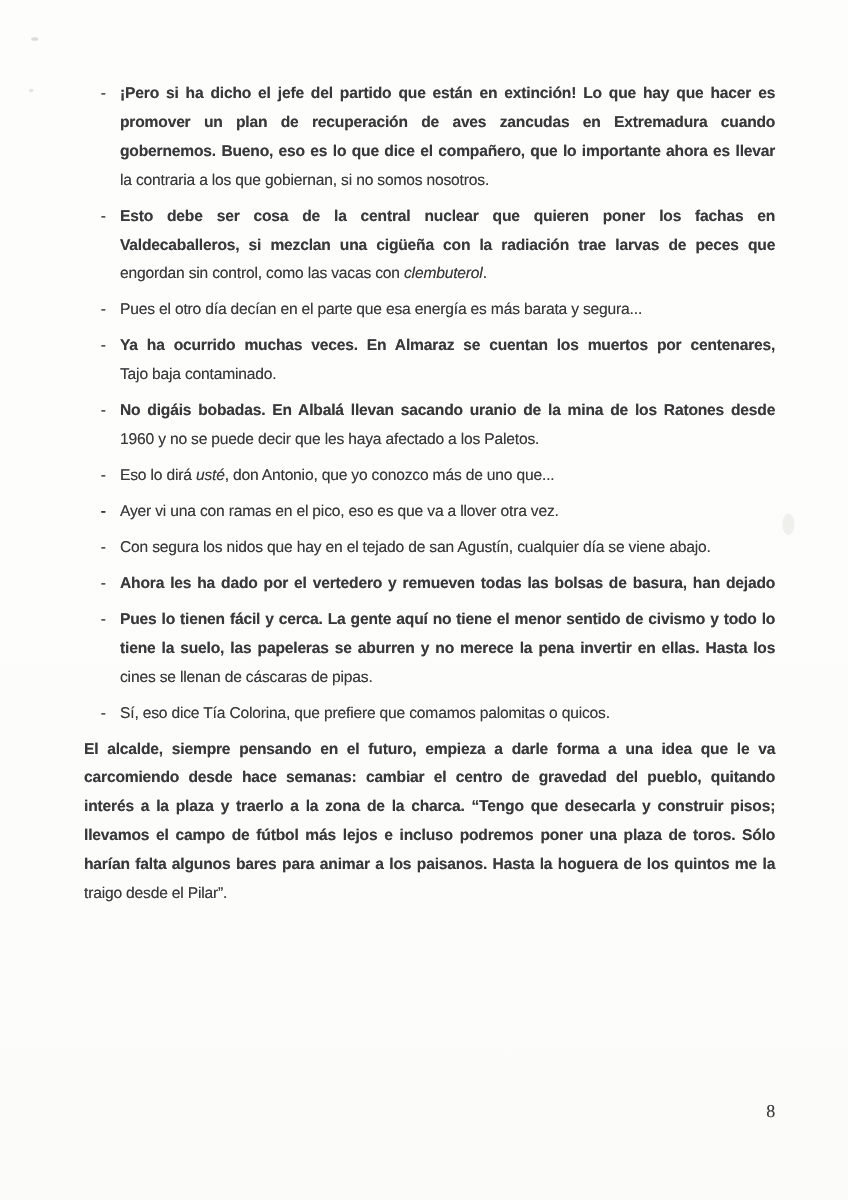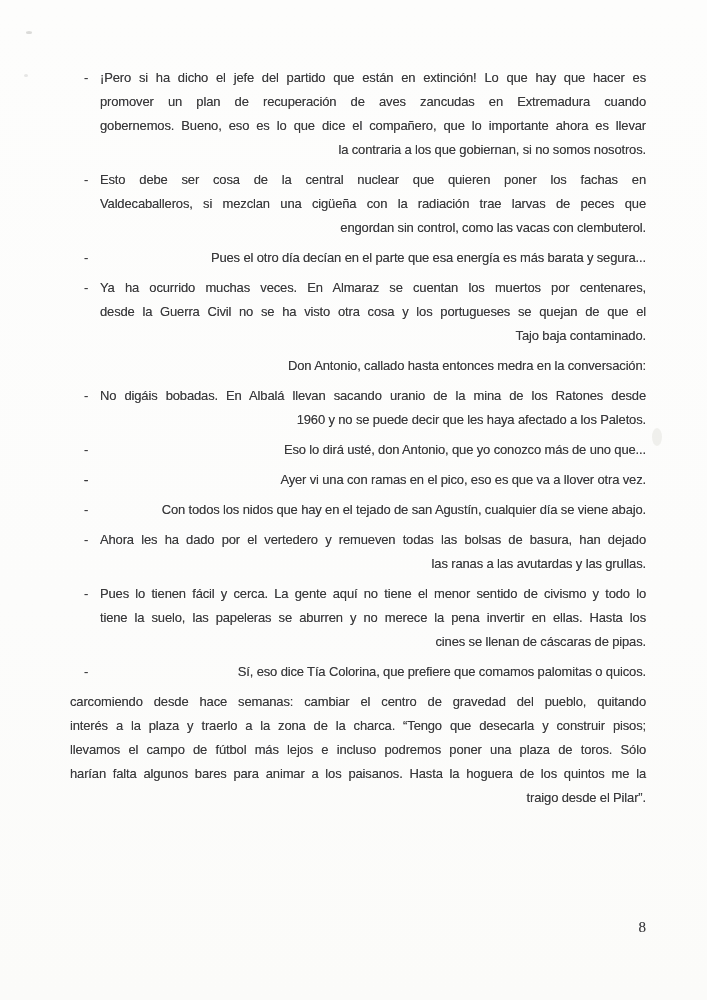--- a/index.html
+++ b/index.html
@@ -24,23 +24,23 @@
     letter-spacing: -0.15px;
     text-shadow: 0 0 0.4px rgba(55,55,58,0.55);
   }
   .block { margin-bottom: 6px; }
   .block.paragraph { padding-left: 0; }
   .block.bullet { position: relative; padding-left: 30px; }
   .dash {
     position: absolute; left: 14px; top: 0;
     width: 16px; text-align: left;
   }
-  .line { min-height: 24px; text-align: right; }
-  .line.just { text-align: justify; text-align-last: justify; }
-  .it { }
+  .line { min-height: 24px; text-align: left; }
+  .line.just { text-align: justify; text-align-last: justify; font-weight: bold; }
+  .it { font-style: italic; }
   .pagenum {
     position: absolute;
     right: 61px; top: 919px;
     font-family: "Liberation Serif", serif;
     font-size: 15px;
     color: #3d3d40;
     text-shadow: 0 0 0.4px rgba(55,55,58,0.5);
   }
   
   .speck-a {
@@ -81,62 +81,58 @@
         <div class="line just"><span>Valdecaballeros, si mezclan una cigüeña con la radiación trae larvas de peces que</span></div>
         <div class="line"><span>engordan sin control, como las vacas con </span><span class="it">clembuterol</span><span>.</span></div>
       </div>
       <div class="block bullet">
         <span class="dash">-</span>
         <div class="line"><span>Pues el otro día decían en el parte que esa energía es más barata y segura...</span></div>
       </div>
       <div class="block bullet">
         <span class="dash">-</span>
         <div class="line just"><span>Ya ha ocurrido muchas veces. En Almaraz se cuentan los muertos por centenares,</span></div>
-        <div class="line just"><span>desde la Guerra Civil no se ha visto otra cosa y los portugueses se quejan de que el</span></div>
         <div class="line"><span>Tajo baja contaminado.</span></div>
-      </div>
-      <div class="block paragraph">
-        <div class="line"><span>Don Antonio, callado hasta entonces medra en la conversación:</span></div>
       </div>
       <div class="block bullet">
         <span class="dash">-</span>
         <div class="line just"><span>No digáis bobadas. En Albalá llevan sacando uranio de la mina de los Ratones desde</span></div>
         <div class="line"><span>1960 y no se puede decir que les haya afectado a los Paletos.</span></div>
       </div>
       <div class="block bullet">
         <span class="dash">-</span>
         <div class="line"><span>Eso lo dirá </span><span class="it">usté</span><span>, don Antonio, que yo conozco más de uno que...</span></div>
       </div>
       <div class="block bullet">
         <span class="dash">-</span>
       </div>
       <div class="block bullet">
         <span class="dash">-</span>
         <div class="line"><span>Ayer vi una con ramas en el pico, eso es que va a llover otra vez.</span></div>
       </div>
       <div class="block bullet">
         <span class="dash">-</span>
-        <div class="line"><span>Con todos los nidos que hay en el tejado de san Agustín, cualquier día se viene abajo.</span></div>
+        <div class="line"><span>Con segura los nidos que hay en el tejado de san Agustín, cualquier día se viene abajo.</span></div>
       </div>
       <div class="block bullet">
         <span class="dash">-</span>
         <div class="line just"><span>Ahora les ha dado por el vertedero y remueven todas las bolsas de basura, han dejado</span></div>
-        <div class="line"><span>las ranas a las avutardas y las grullas.</span></div>
       </div>
       <div class="block bullet">
         <span class="dash">-</span>
         <div class="line just"><span>Pues lo tienen fácil y cerca. La gente aquí no tiene el menor sentido de civismo y todo lo</span></div>
         <div class="line just"><span>tiene la suelo, las papeleras se aburren y no merece la pena invertir en ellas. Hasta los</span></div>
         <div class="line"><span>cines se llenan de cáscaras de pipas.</span></div>
       </div>
       <div class="block bullet">
         <span class="dash">-</span>
         <div class="line"><span>Sí, eso dice Tía Colorina, que prefiere que comamos palomitas o quicos.</span></div>
       </div>
       <div class="block paragraph">
+        <div class="line just"><span>El alcalde, siempre pensando en el futuro, empieza a darle forma a una idea que le va</span></div>
         <div class="line just"><span>carcomiendo desde hace semanas: cambiar el centro de gravedad del pueblo, quitando</span></div>
         <div class="line just"><span>interés a la plaza y traerlo a la zona de la charca. “Tengo que desecarla y construir pisos;</span></div>
         <div class="line just"><span>llevamos el campo de fútbol más lejos e incluso podremos poner una plaza de toros. Sólo</span></div>
         <div class="line just"><span>harían falta  algunos bares para animar a los paisanos. Hasta la hoguera de los quintos me la</span></div>
         <div class="line"><span>traigo desde el Pilar”.</span></div>
       </div>
     </div>
 
   <div class="pagenum">8</div>
 </div>

